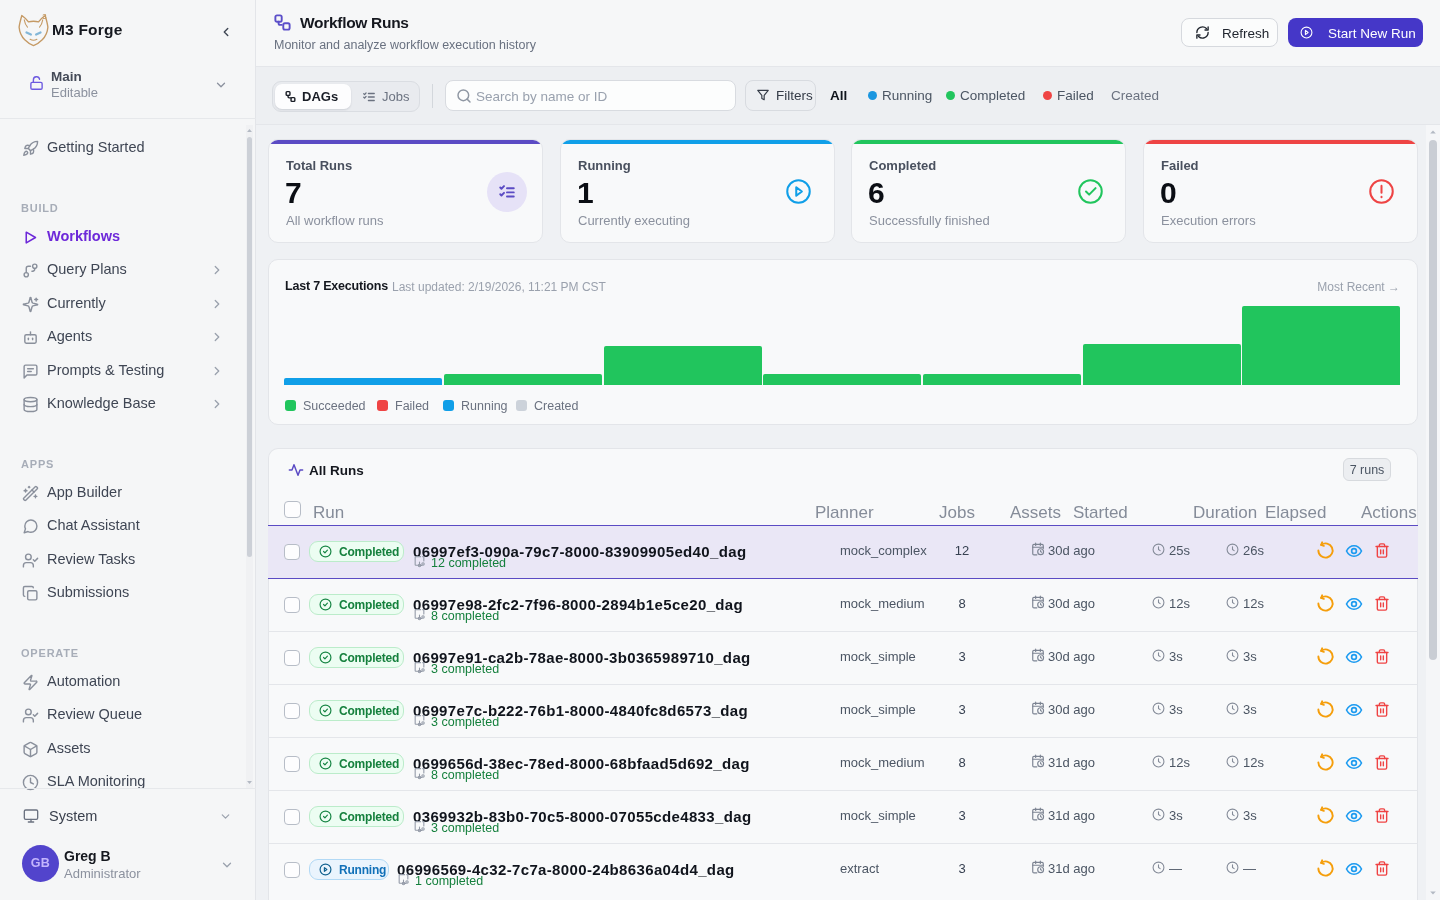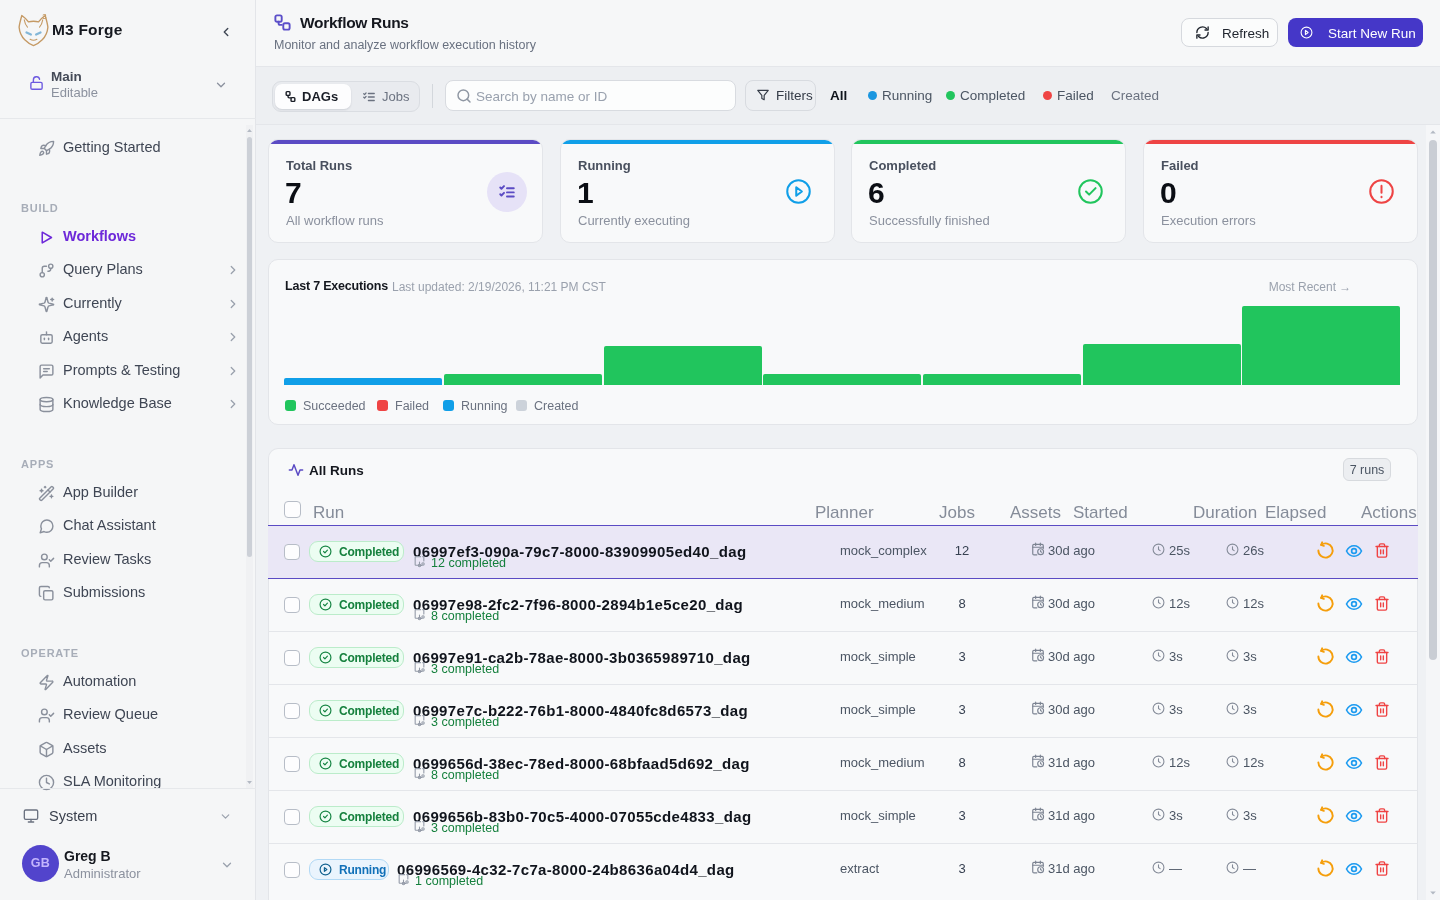--- a/index.html
+++ b/index.html
@@ -4,21 +4,21 @@
 <style>
 * { margin:0; padding:0; box-sizing:border-box; }
 html,body { width:1440px; height:900px; overflow:hidden; }
 body { font-family:"Liberation Sans", sans-serif; background:#eff1f4; color:#111827; }
 #app { position:relative; width:1440px; height:900px; overflow:hidden; }
 .abs { position:absolute; }
 svg { display:block; }
 
 
 #sidebar { position:absolute; left:0; top:0; width:256px; height:900px; background:#f5f6f7; border-right:1px solid #e3e5e9; }
-.navitem { position:absolute; left:16px; width:284px; height:33px; }
+.navitem { position:absolute; left:0; width:284px; height:33px; }
 .navitem .ic { position:absolute; left:22px; top:8px; color:#8a909c; }
 .navitem .tx { position:absolute; left:47px; top:7px; font-size:14.5px; color:#3f4654; }
 .navitem .chev { position:absolute; left:210px; top:9px; color:#9aa1ad; }
 .seclabel { position:absolute; left:21px; font-size:11px; font-weight:bold; letter-spacing:0.8px; color:#a7adb8; }
 
 
 #hd { position:absolute; left:256px; top:0; width:1184px; height:67px; background:#f6f7f8; border-bottom:1px solid #e4e6ea; }
 #toolbar { position:absolute; left:256px; top:67px; width:1184px; height:58px; background:#edeff2; border-bottom:1px solid #e4e6ea; }
 
 
@@ -95,21 +95,21 @@
         <path d="m8 12 2.8 2.8L16.5 9"></path>
       </svg>
   <svg class="abs" style="left:1368px;top:178px" width="27" height="27" viewBox="0 0 24 24" fill="none" stroke="#ee4444" stroke-width="1.8" stroke-linecap="round" stroke-linejoin="round">
         <circle cx="12" cy="12" r="10"></circle>
         <path d="M12 7v6"></path>
         <path d="M12 16.6v.4"></path>
       </svg>
   <div id="chartcard"></div>
   <div class="abs" style="left:285px;top:279px;font-size:12.5px;font-weight:bold;color:#15181f;letter-spacing:-0.2px;">Last 7 Executions</div>
   <div class="abs" style="left:392px;top:280px;font-size:12px;color:#9aa1ad;">Last updated: 2/19/2026, 11:21 PM CST</div>
-  <div class="abs" style="left:1220px;top:280px;width:180px;text-align:center;font-size:12px;color:#9aa1ad;">Most Recent →</div>
+  <div class="abs" style="left:1220px;top:280px;width:180px;text-align:right;font-size:12px;color:#9aa1ad;">Most Recent →</div>
   <div class="cbar" style="left:284px;top:378px;width:158px;height:7px;background:#109fe8"></div>
   <div class="cbar" style="left:444px;top:374px;width:158px;height:11px;background:#21c55d"></div>
   <div class="cbar" style="left:604px;top:346px;width:158px;height:39px;background:#21c55d"></div>
   <div class="cbar" style="left:763px;top:374px;width:158px;height:11px;background:#21c55d"></div>
   <div class="cbar" style="left:923px;top:374px;width:158px;height:11px;background:#21c55d"></div>
   <div class="cbar" style="left:1083px;top:344px;width:158px;height:41px;background:#21c55d"></div>
   <div class="cbar" style="left:1242px;top:306px;width:158px;height:79px;background:#21c55d"></div>
   <div class="legend" style="left:285px"><span class="lsq" style="background:#21c55d"></span>Succeeded</div>
   <div class="legend" style="left:377px"><span class="lsq" style="background:#ef4444"></span>Failed</div>
   <div class="legend" style="left:443px"><span class="lsq" style="background:#109fe8"></span>Running</div>
@@ -455,21 +455,21 @@
           </svg>
         </div>
       </div>
   <div class="row" style="top:791px;">
         <div class="abs" style="left:0;top:52px;width:1150px;height:1px;background:#e4e6ea;"></div>
         <div class="cb" style="left:16px;top:18px;"></div>
         <div class="pill pill-g" style="left:41px;top:15px;width:95px;"><svg width="13" height="13" viewBox="0 0 24 24" fill="none" stroke="#178544" stroke-width="2.2" stroke-linecap="round" stroke-linejoin="round" style="margin:0 7px 0 9px">
             <circle cx="12" cy="12" r="10"></circle>
             <path d="m8.5 12 2.4 2.4 4.6-4.8"></path>
           </svg>Completed</div>
-        <div class="rname" style="left:145px">0699656b-83b0-70c5-4000-07055cde4833_dag</div>
+        <div class="rname" style="left:145px">0369932b-83b0-70c5-8000-07055cde4833_dag</div>
         <div class="rsubic" style="left:145px;">
           <svg width="13" height="13" viewBox="0 0 24 24" fill="none" stroke="currentColor" stroke-width="2" stroke-linecap="round" stroke-linejoin="round">
             <path d="M14 3H5a1 1 0 0 0-1 1v14a1 1 0 0 0 1 1h9"></path>
             <path d="M18 3h1a1 1 0 0 1 1 1v7"></path>
             <path d="M12 13v5"></path>
             <circle cx="12" cy="19.5" r="2.2"></circle>
             <circle cx="18.5" cy="16.5" r="2.2"></circle>
             <path d="M14 19.5h2.5"></path>
           </svg>
         </div>

